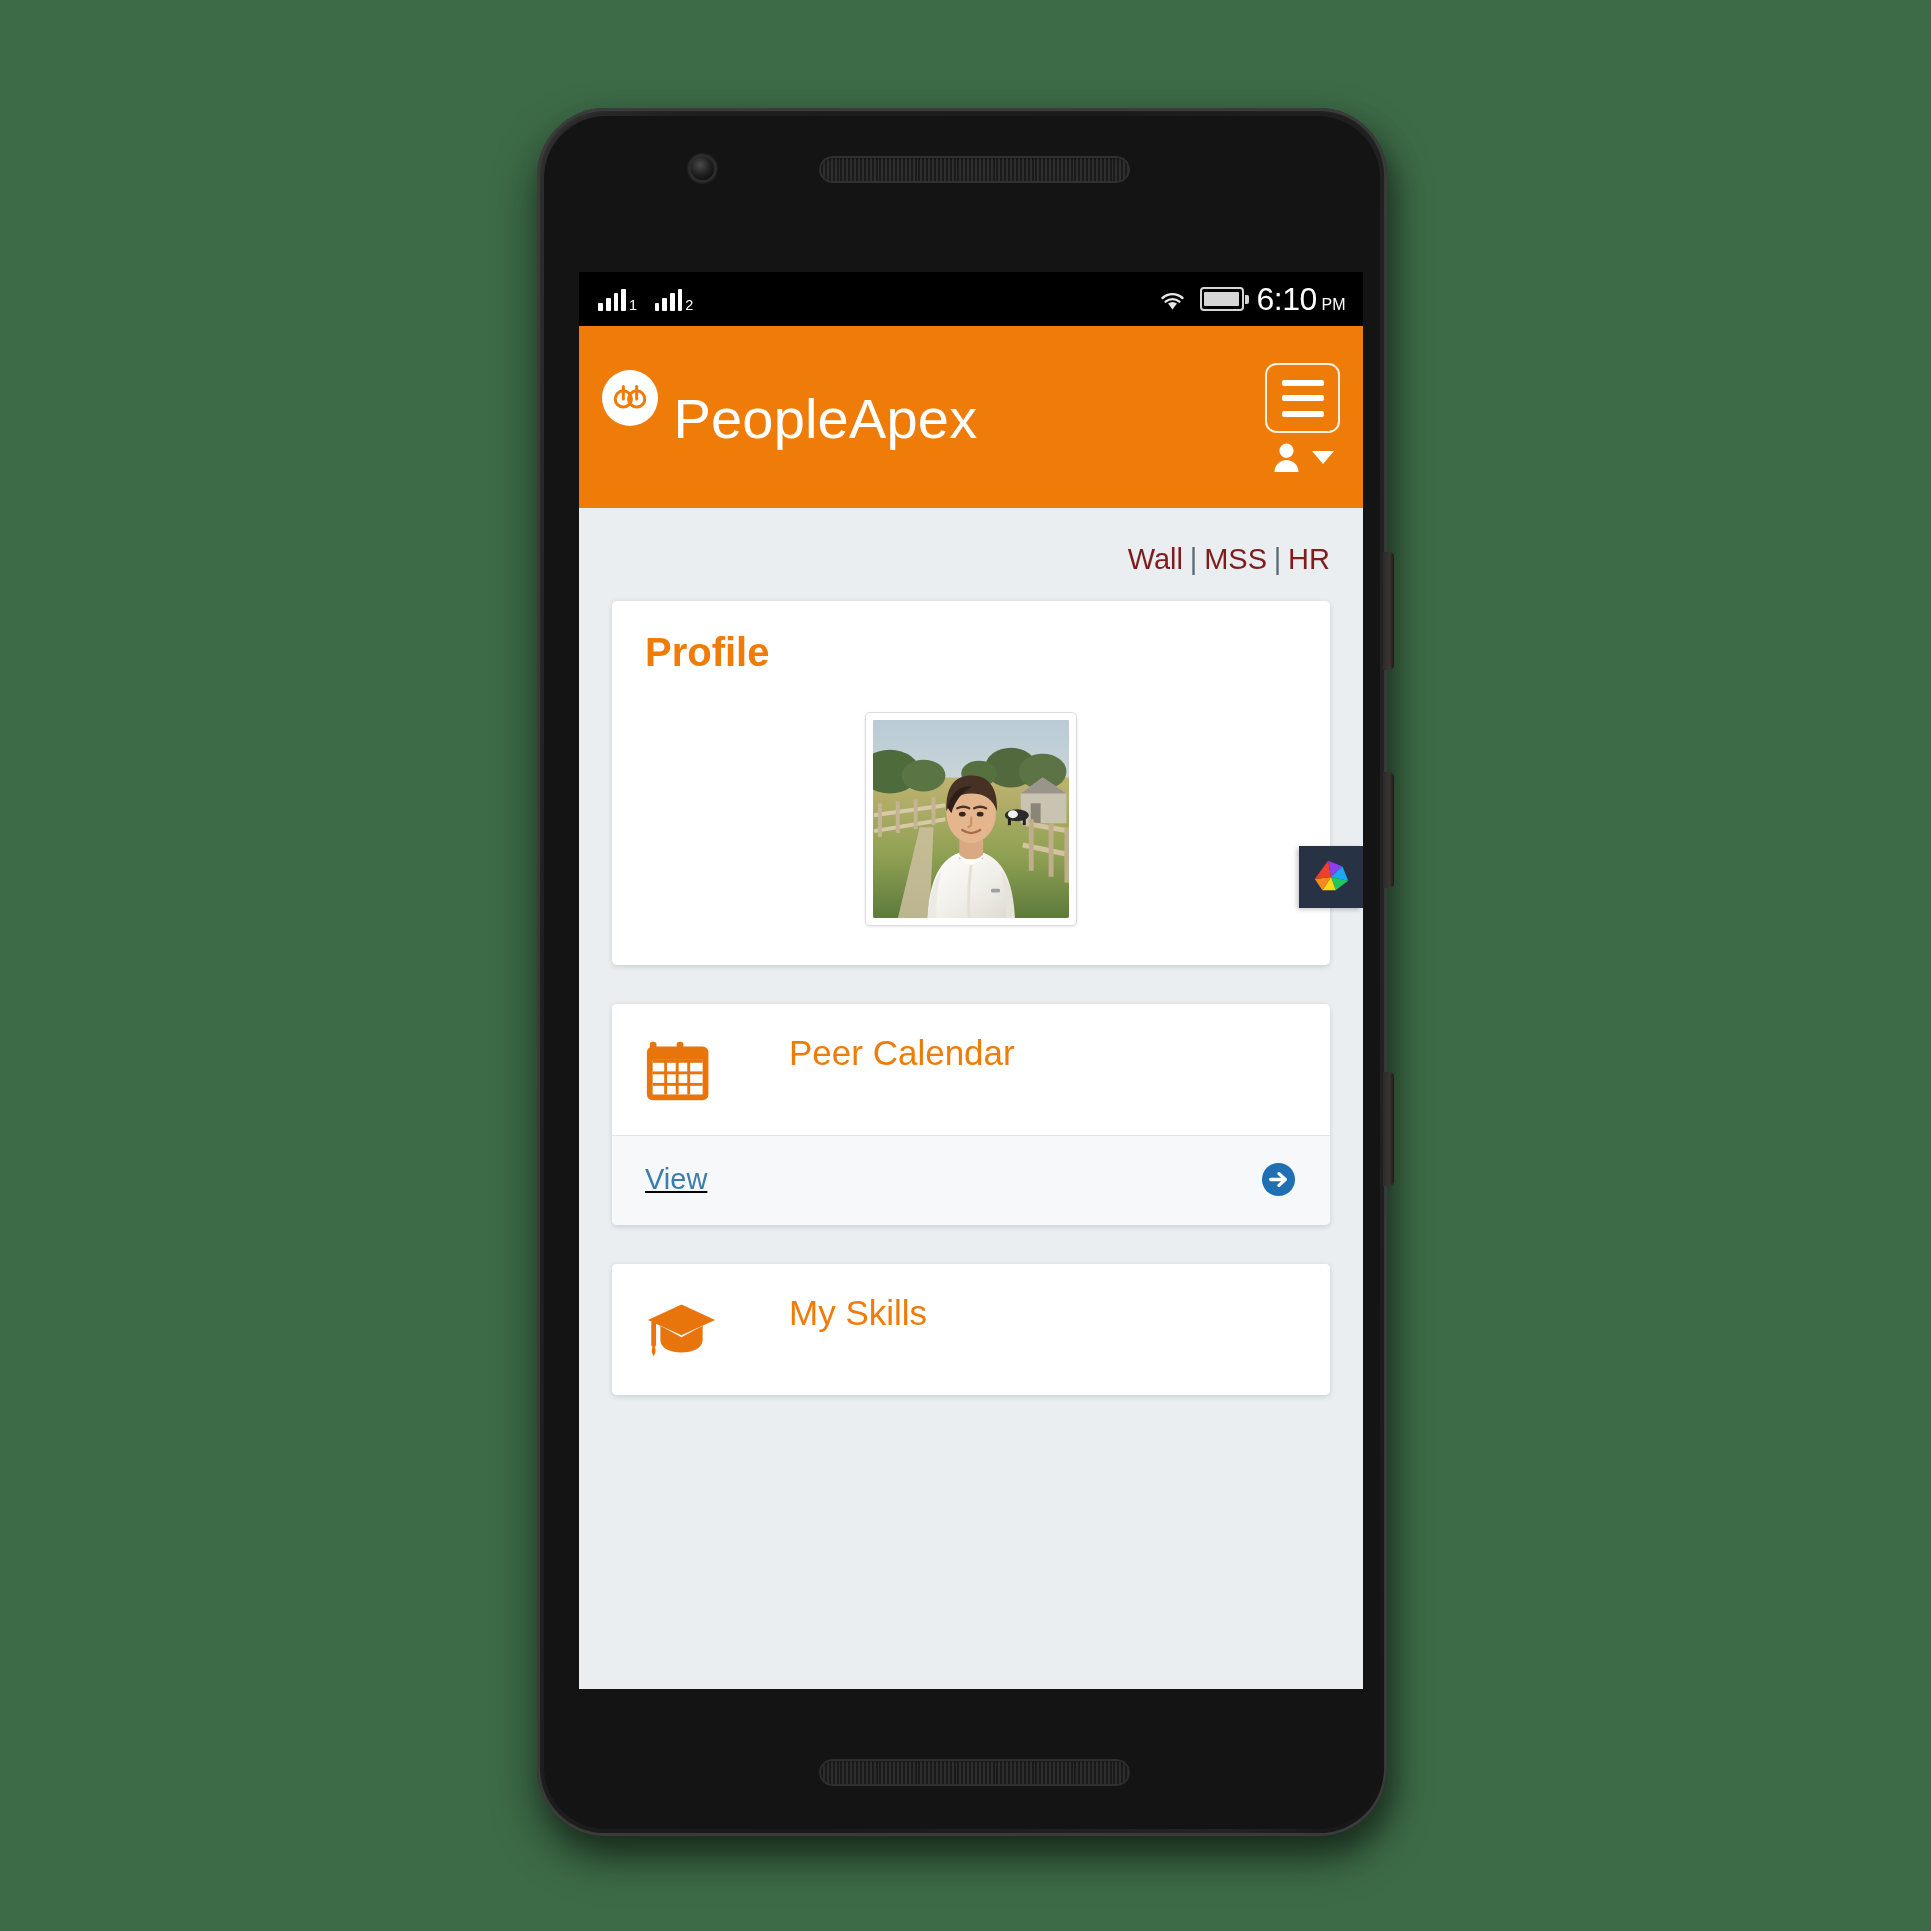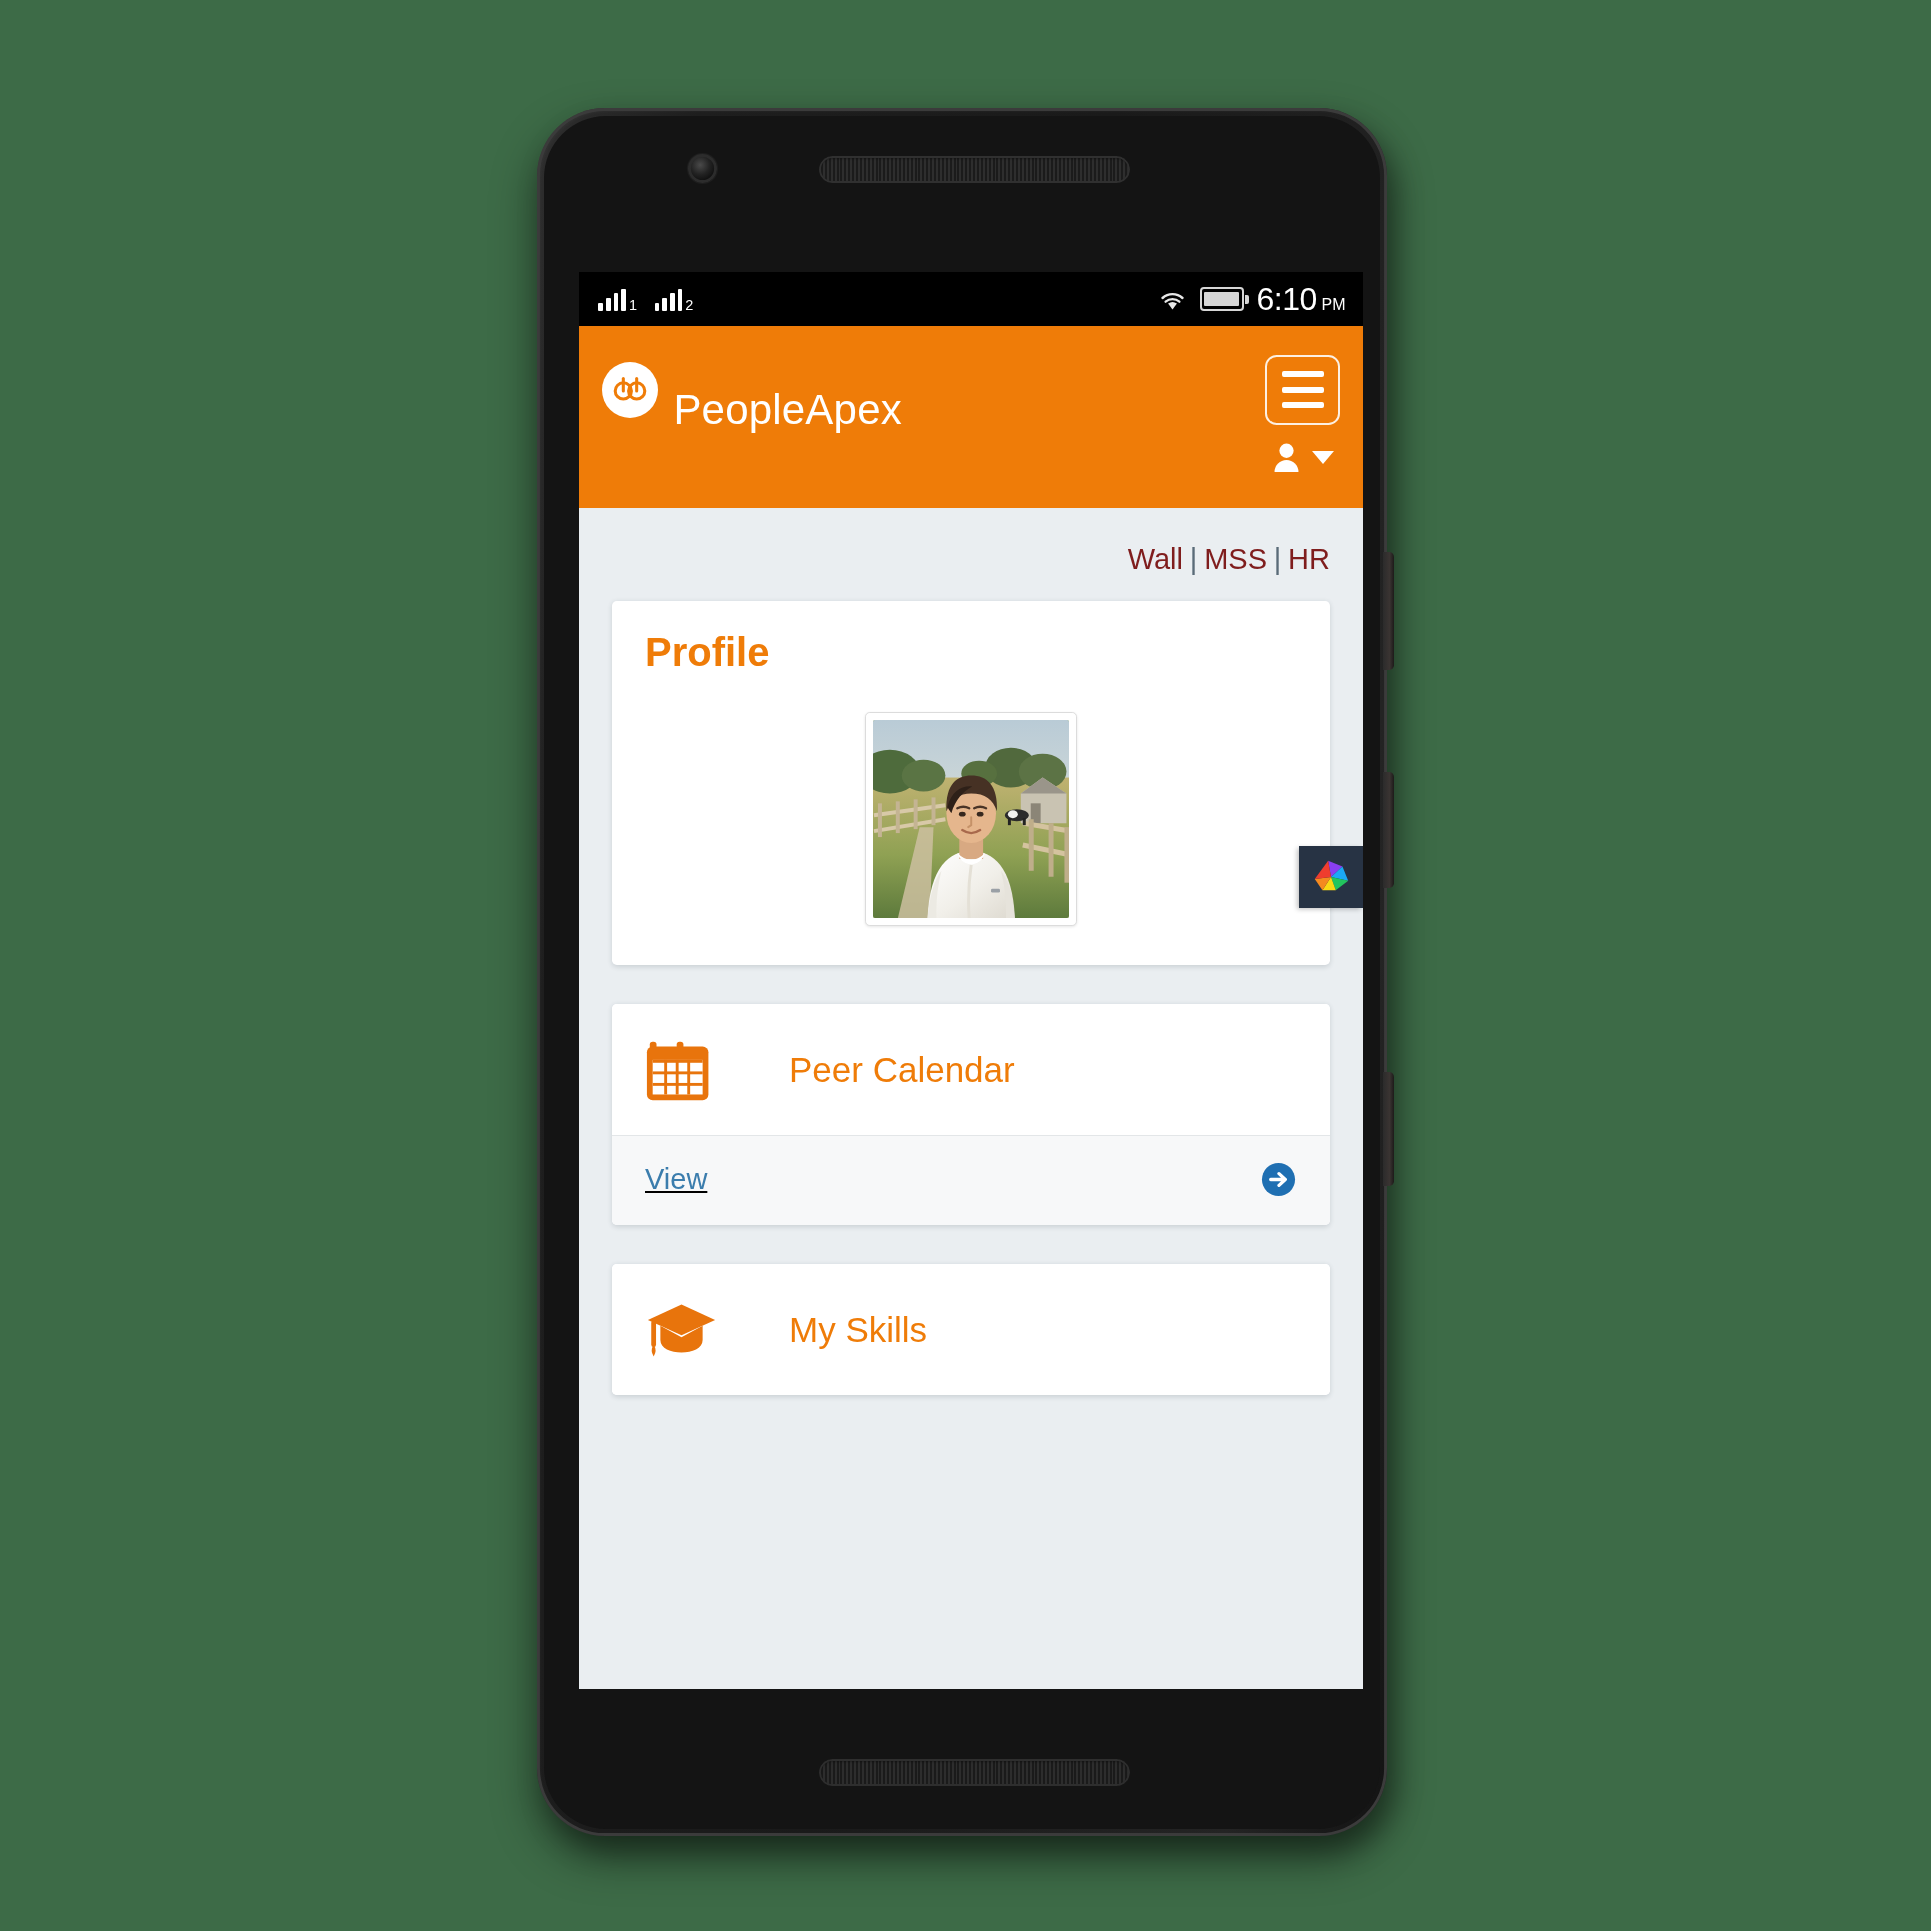--- a/index.html
+++ b/index.html
@@ -157,21 +157,21 @@
     display: flex; align-items: center; justify-content: space-between;
     padding-top: 19.3px;
   }
   .brand { display: flex; align-items: center; gap: 15.4px; }
   .brand-logo {
     width: 56px; height: 56px; border-radius: 50%;
     background: #fff; display: flex; align-items: center; justify-content: center;
   }
   .brand-name {
     color: #fff;
-    font-size: 42px;
+    font-size: 56px;
     font-weight: 400;
     letter-spacing: 0.2px;
     white-space: nowrap;
     margin-top: 41px;
   }
   .hamburger {
     width: 75px; height: 70px;
     border: 2.9px solid #fdf0e2;
     border-radius: 11.6px;
     display: flex; flex-direction: column; justify-content: center;
@@ -244,21 +244,21 @@
 
   .profile-info {
     margin-top: 41px;
     font-size: 29px;
     line-height: 1.45;
     color: #34383c;
   }
 
   .feature-card { margin: 39px 33px 0 33px; }
   .feature-head {
-    display: flex; align-items: center;
+    display: flex; 
     padding: 29px 8px 29px 33px;
     background: #fff;
   }
   .feature-icon { width: 73px; height: 73px; flex: 0 0 73px; }
   .feature-icon svg { display: block; width: 100%; height: 100%; }
   .feature-label {
     color: #ef7c08;
     font-size: 35px;
     font-weight: 400;
     margin-left: 71px;

